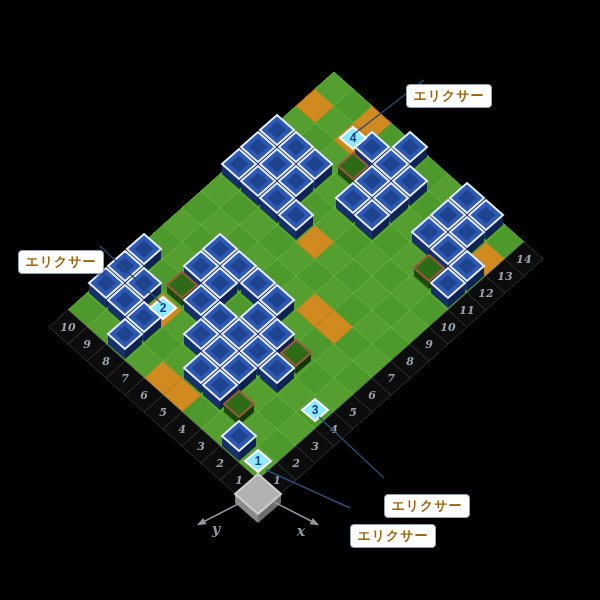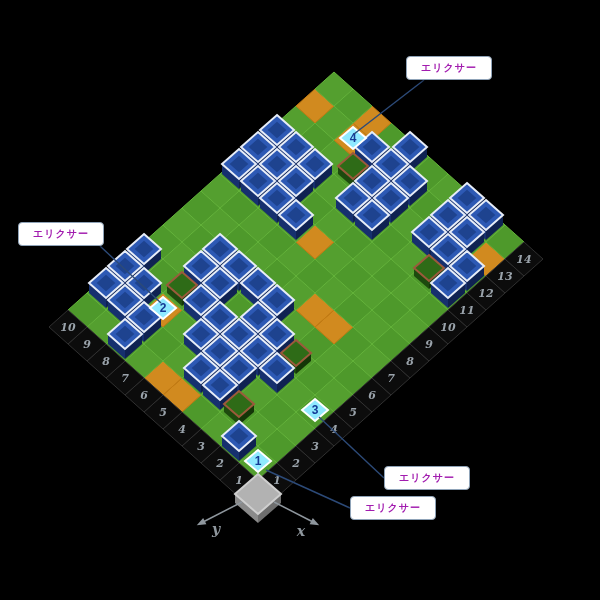--- a/index.html
+++ b/index.html
@@ -1,22 +1,22 @@
 <!DOCTYPE html>
 <html><head>
 <meta charset="utf-8">
 <style>
   html,body{margin:0;padding:0;background:#000;}
   .stage{position:relative;width:600px;height:600px;background:#000;overflow:hidden;
          font-family:"Liberation Sans",sans-serif;}
   svg{position:absolute;left:0;top:0;}
   .callout{position:absolute;display:flex;align-items:center;justify-content:center;
            background:#fff;border:1px solid #8fa3b8;border-radius:4px;box-sizing:border-box;
-           color:#a21caf;font-size:10px;font-weight:bold;letter-spacing:1px;
-           box-shadow:0 1px 3px rgba(0,0,0,.55);z-index:3;white-space:nowrap;}
+           color:#a16207;font-size:13px;font-weight:bold;letter-spacing:1px;
+           box-shadow:0 1px 3px rgba(0,0,0,.55);z-index:3;white-space:nowrap;margin-top:28px;}
 </style>
 </head>
 <body>
 
 <div class="stage">
   <svg id="map-svg" width="600" height="600" viewBox="0 0 600 600">
       <polygon points="258,446 277,463 258,480 239,463" fill="#549f2f" stroke="#63b23a" stroke-width="1"></polygon>
       <polygon points="277,429 296,446 277,463 258,446" fill="#4e992b" stroke="#63b23a" stroke-width="1"></polygon>
       <polygon points="296,412 315,429 296,446 277,429" fill="#549f2f" stroke="#63b23a" stroke-width="1"></polygon>
       <polygon points="315,395 334,412 315,429 296,412" fill="#4e992b" stroke="#63b23a" stroke-width="1"></polygon>

